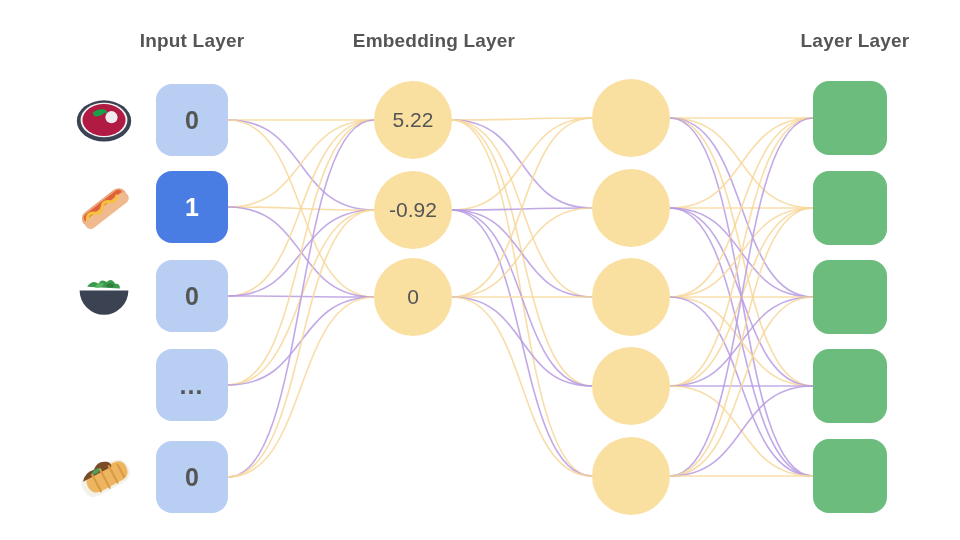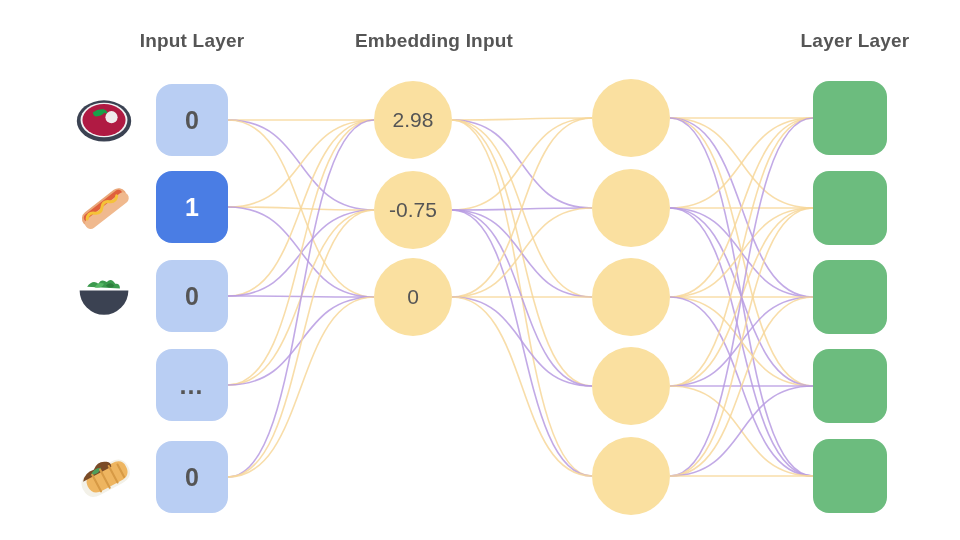--- a/index.html
+++ b/index.html
@@ -105,21 +105,21 @@
 
   
   .emoji-svg { display:block; }
 </style>
 </head>
 <body>
 
 <div id="diagram">
 
   <div class="layer-title" style="left:192px">Input Layer</div>
-  <div class="layer-title" style="left:434px">Embedding Input</div>
+  <div class="layer-title" style="left:434px">Embedding Layer</div>
   <div class="layer-title" style="left:855px">Layer Layer</div>
 
   <svg id="edges" viewBox="0 0 960 540" xmlns="http://www.w3.org/2000/svg">
       <path d="M228,120 C308.3,120 293.7,120 374,120" stroke="#f7d79a" stroke-width="1.6" fill="none" opacity="0.85"></path>
       <path d="M228,120 C308.3,120 293.7,210 374,210" stroke="#b79be2" stroke-width="1.6" fill="none" opacity="0.85"></path>
       <path d="M228,120 C308.3,120 293.7,297 374,297" stroke="#f7d79a" stroke-width="1.6" fill="none" opacity="0.85"></path>
       <path d="M228,207 C308.3,207 293.7,120 374,120" stroke="#f7d79a" stroke-width="1.6" fill="none" opacity="0.85"></path>
       <path d="M228,207 C308.3,207 293.7,210 374,210" stroke="#f7d79a" stroke-width="1.6" fill="none" opacity="0.85"></path>
       <path d="M228,207 C308.3,207 293.7,297 374,297" stroke="#b79be2" stroke-width="1.6" fill="none" opacity="0.85"></path>
       <path d="M228,296 C308.3,296 293.7,120 374,120" stroke="#f7d79a" stroke-width="1.6" fill="none" opacity="0.85"></path>
@@ -226,24 +226,24 @@
       </div>
       <div class="node in-box ellipsis" style="left: 156px; top: 349px;">
         <span>…</span>
       </div>
       <div class="node in-box" style="left: 156px; top: 441px;">
         <span>0</span>
       </div>
     </div>
   <div id="embedding-nodes">
       <div class="node emb-circle" style="left: 374px; top: 81px;">
-        <span>2.98</span>
+        <span>5.22</span>
       </div>
       <div class="node emb-circle" style="left: 374px; top: 171px;">
-        <span>-0.75</span>
+        <span>-0.92</span>
       </div>
       <div class="node emb-circle" style="left: 374px; top: 258px;">
         <span>0</span>
       </div>
     </div>
   <div id="hidden-nodes">
       <div class="node hid-circle" style="left: 592px; top: 79px;"></div>
       <div class="node hid-circle" style="left: 592px; top: 169px;"></div>
       <div class="node hid-circle" style="left: 592px; top: 258px;"></div>
       <div class="node hid-circle" style="left: 592px; top: 347px;"></div>

